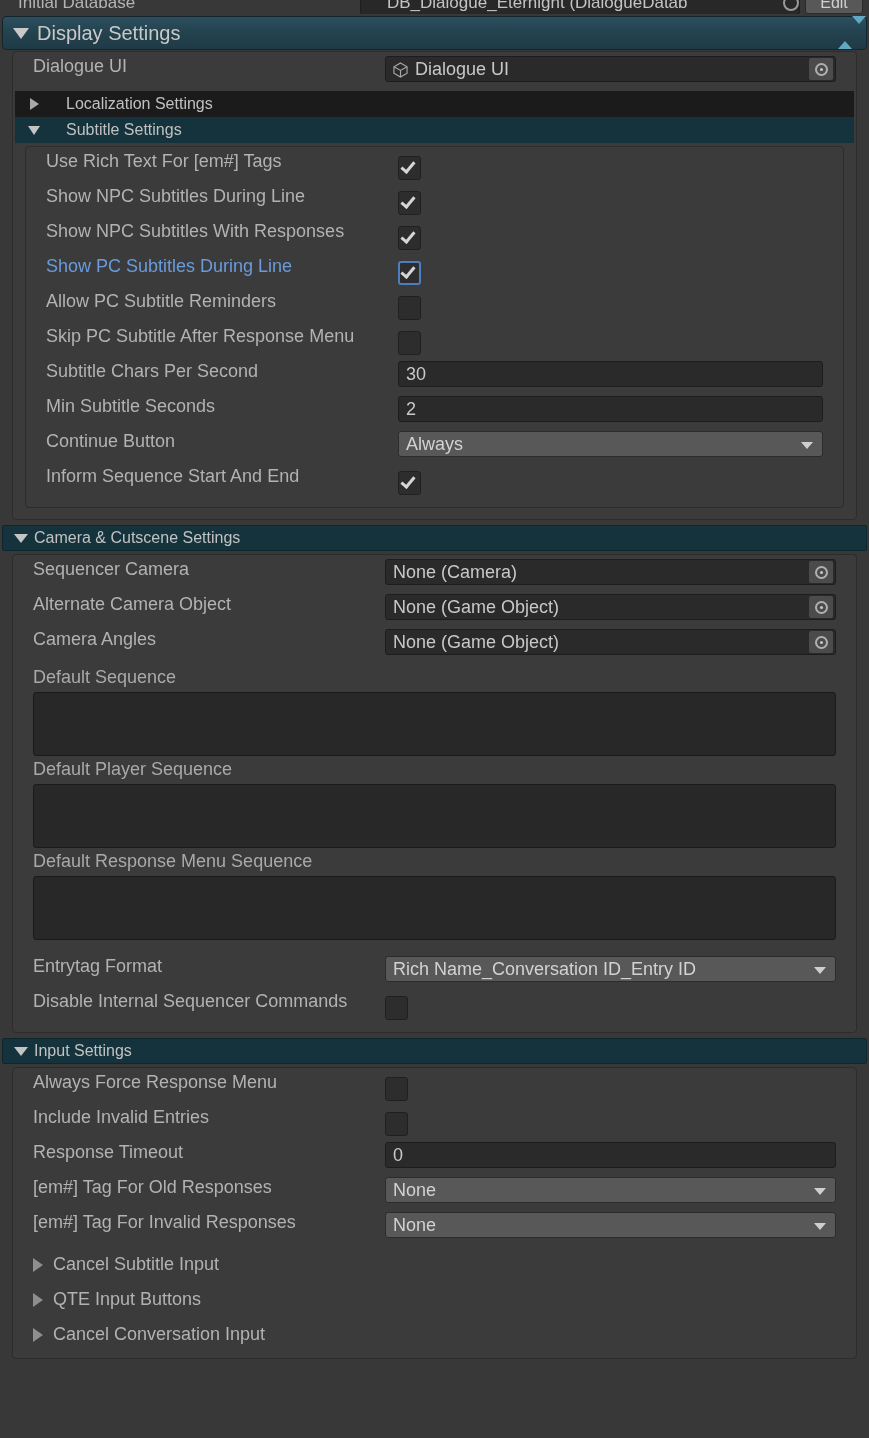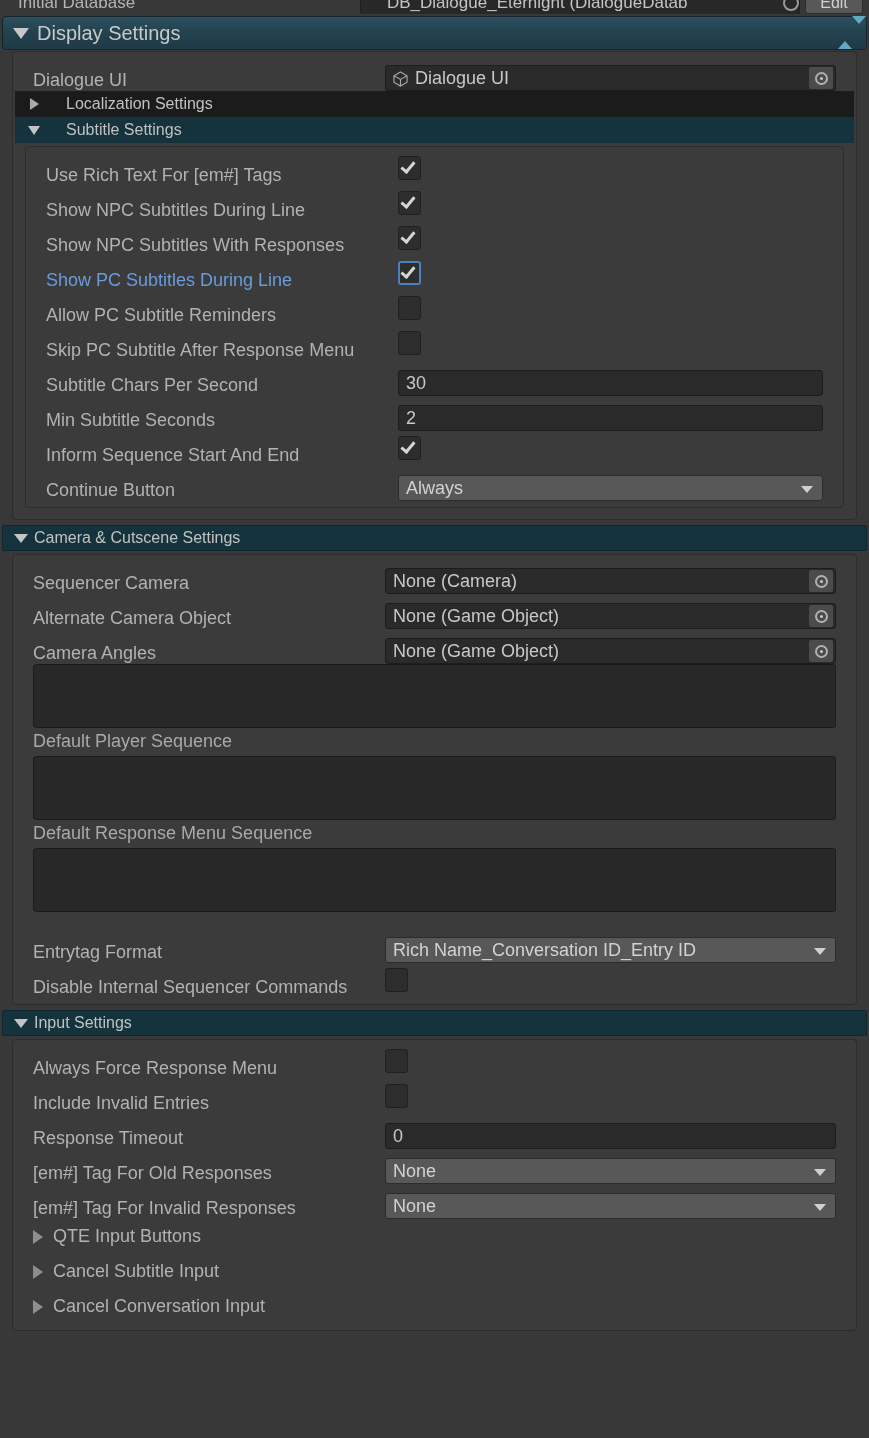--- a/index.html
+++ b/index.html
@@ -114,21 +114,21 @@
     border-left: 7px solid transparent;
     border-right: 7px solid transparent;
     border-top: 8px solid #5fa9c4;
   }
 
   
   .row {
     position: relative;
     height: 35px;
     display: flex;
-    align-items: flex-end;
+    align-items: flex-start;
   }
   .label {
     font-size: 18px;
     color: #b2b2b2;
     padding-left: 20px;
     width: 372px;
     white-space: nowrap;
     overflow: hidden;
   }
   .label.highlight { color: #6a9bdd; }
@@ -403,34 +403,34 @@
         <span class="label">Subtitle Chars Per Second</span>
         <span class="field">30</span>
       </div>
 
       <div class="row">
         <span class="label">Min Subtitle Seconds</span>
         <span class="field">2</span>
       </div>
 
       <div class="row">
-        <span class="label">Inform Sequence Start And End</span>
-        <span class="checkbox">
-            <span class="mark"></span>
-          </span>
-      </div>
-
-      <div class="row">
         <span class="label">Continue Button</span>
         <span class="field popup">
           <span>Always</span>
           <span class="arrow"></span>
         </span>
       </div>
 
+      <div class="row">
+        <span class="label">Inform Sequence Start And End</span>
+        <span class="checkbox">
+            <span class="mark"></span>
+          </span>
+      </div>
+
     </div>
   </div>
 
   <div class="section-head">
     <span class="stri-d"></span>
     <span class="stitle">Camera &amp; Cutscene Settings</span>
   </div>
 
   <div class="group-box">
 
@@ -457,20 +457,21 @@
     <div class="row">
       <span class="label">Camera Angles</span>
       <span class="field objref">
         <span>None (Game Object)</span>
         <span class="pick">
             <span class="ring"></span>
           </span>
       </span>
     </div>
 
+    <div class="textarea-label">Default Sequence</div>
     <div class="textarea-box"></div>
 
     <div class="textarea-label">Default Player Sequence</div>
     <div class="textarea-box"></div>
 
     <div class="textarea-label">Default Response Menu Sequence</div>
     <div class="textarea-box"></div>
 
     <div class="row" style="margin-top:16px">
       <span class="label">Entrytag Format</span>
@@ -521,26 +522,26 @@
     <div class="row">
       <span class="label">[em#] Tag For Invalid Responses</span>
       <span class="field popup">
         <span>None</span>
         <span class="arrow"></span>
       </span>
     </div>
 
     <div class="mini-foldout">
       <span class="mtri"></span>
-      <span class="mlabel">QTE Input Buttons</span>
+      <span class="mlabel">Cancel Subtitle Input</span>
     </div>
 
     <div class="mini-foldout">
       <span class="mtri"></span>
-      <span class="mlabel">Cancel Subtitle Input</span>
+      <span class="mlabel">QTE Input Buttons</span>
     </div>
 
     <div class="mini-foldout">
       <span class="mtri"></span>
       <span class="mlabel">Cancel Conversation Input</span>
     </div>
 
   </div>
 
 </div>

